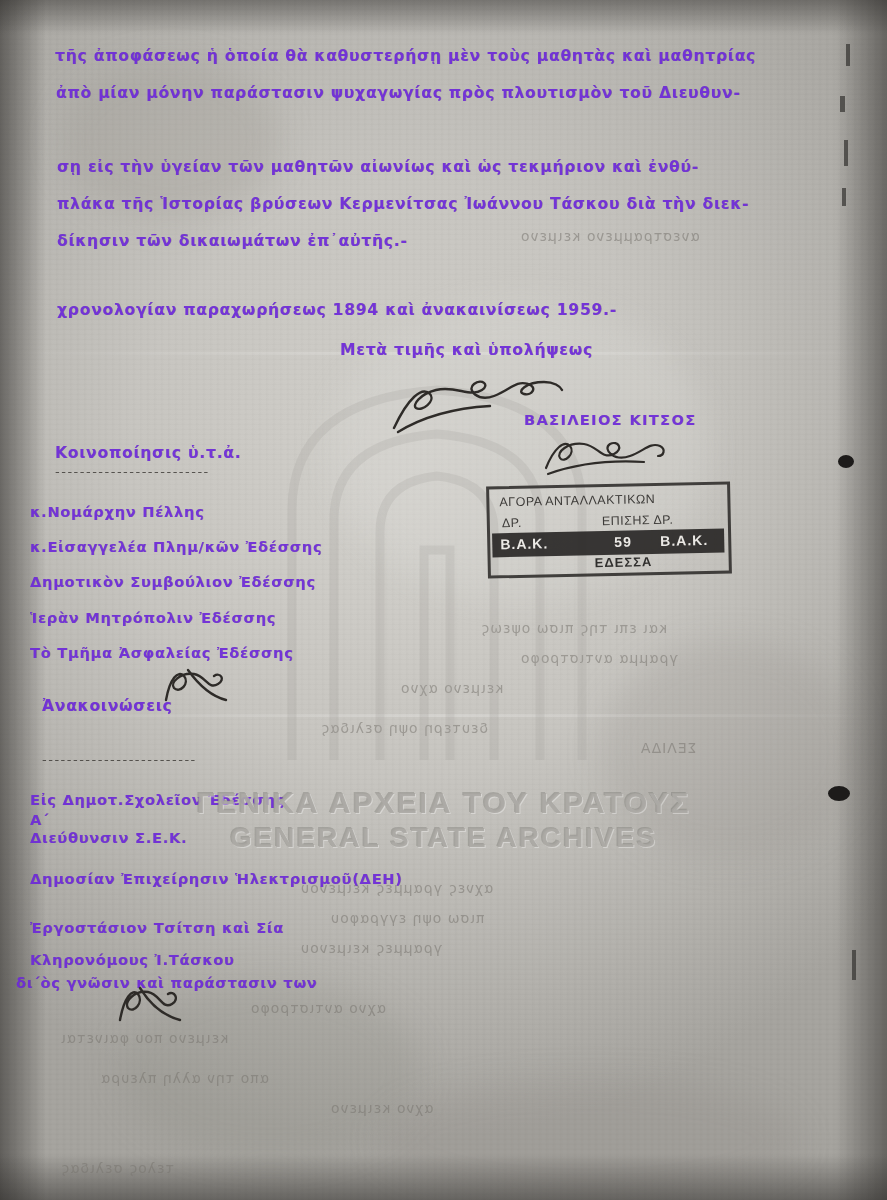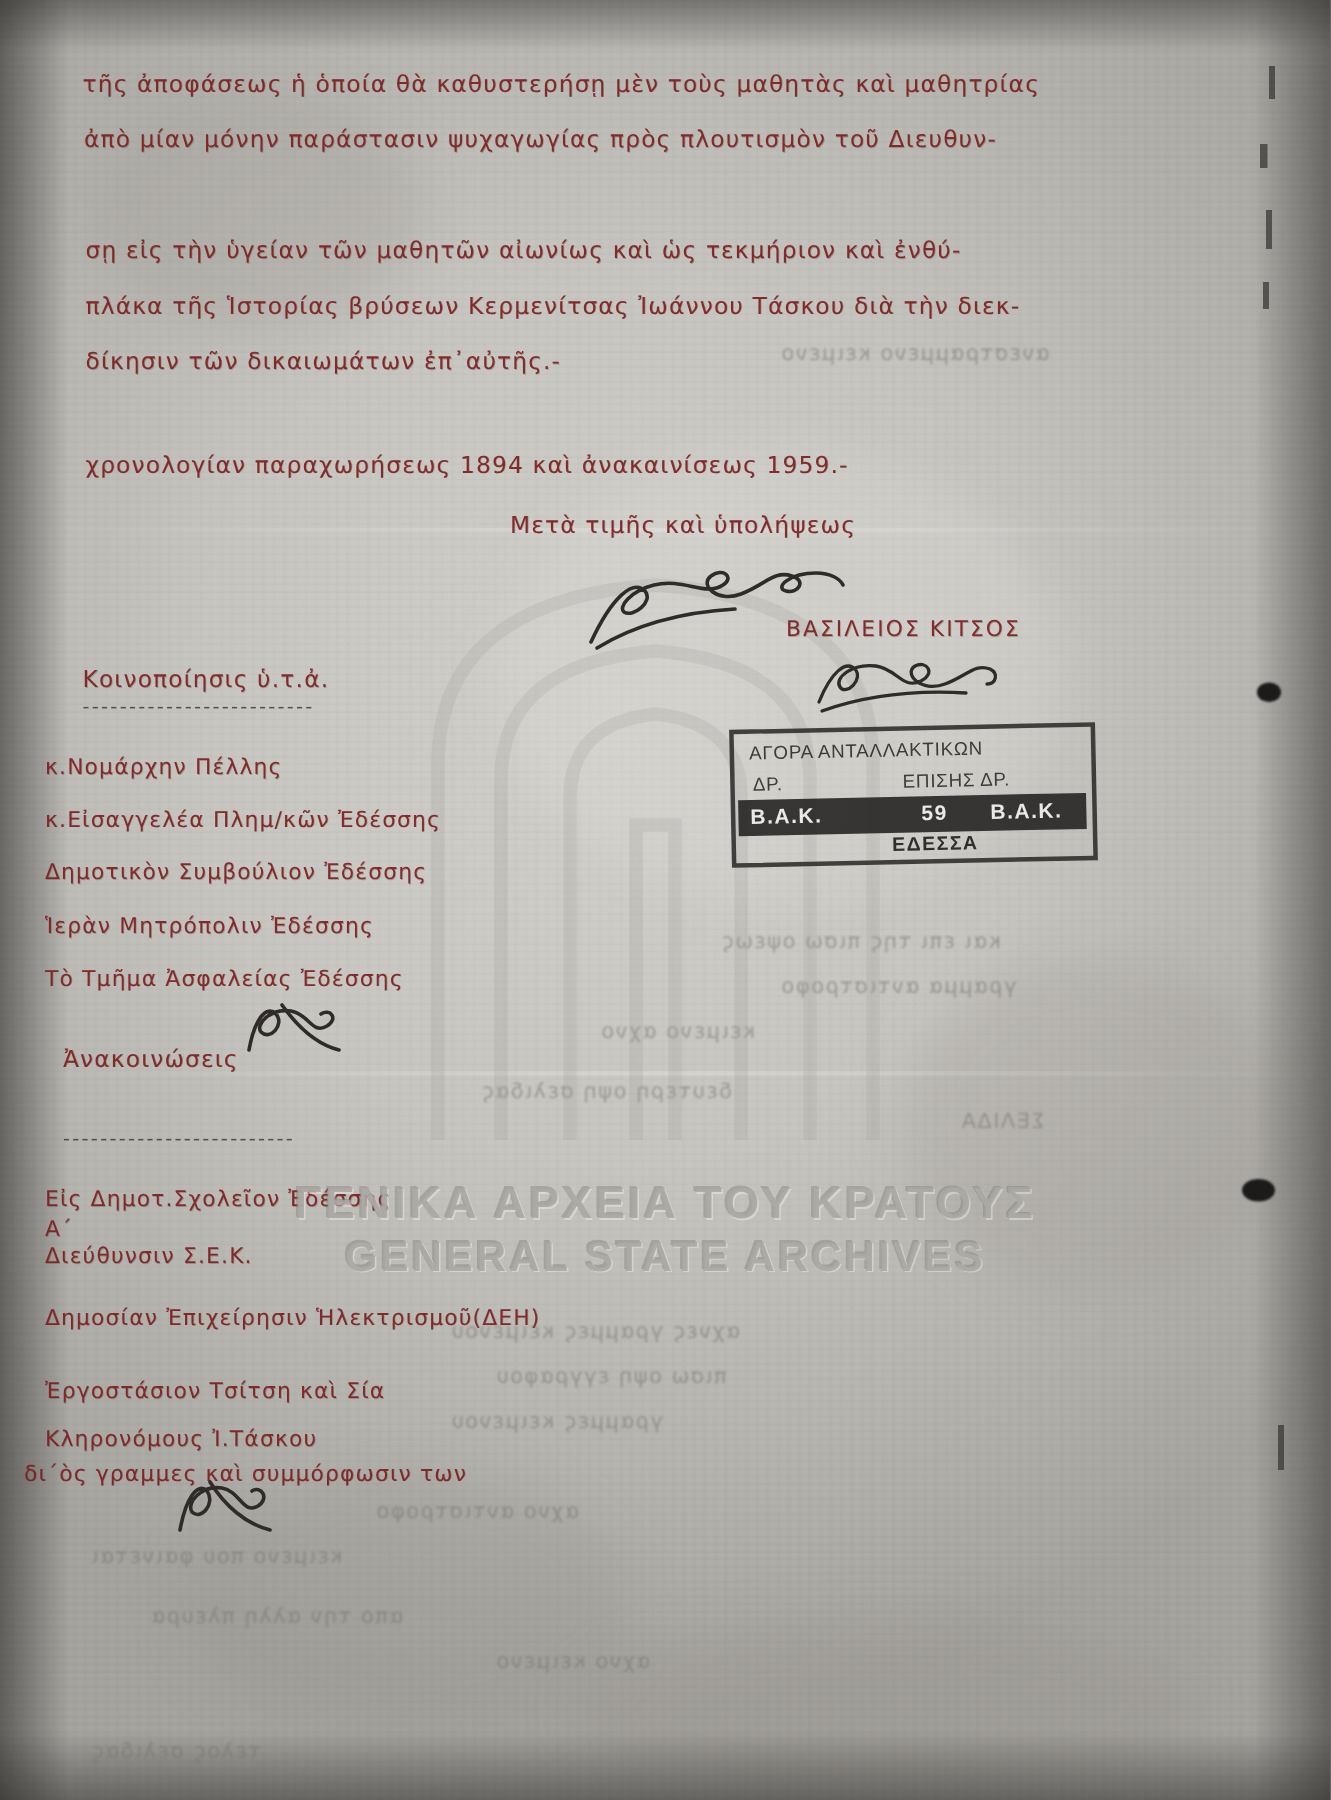--- a/index.html
+++ b/index.html
@@ -62,27 +62,28 @@
   }
   .tick {
     position: absolute;
     background: #3a3836;
     opacity: .75;
   }
 
   
   .typed {
     position: absolute;
-    color: #7f1d1d;
+    color: #6d28d9;
     font-family: "DejaVu Sans", sans-serif;
     font-size: 15.5px;
     letter-spacing: 0.8px;
     white-space: nowrap;
     text-shadow: 0.5px 0.4px 0 rgba(70,66,60,0.35);
     opacity: 0.92;
+    font-weight: bold;
   }
   .typed.body { font-size: 15.5px; }
   .typed.small { font-size: 14.5px; }
   .underline-dots {
     position: absolute;
     color: #3a3733;
     font-size: 13px;
     letter-spacing: 1.5px;
     white-space: nowrap;
     opacity: .8;
@@ -247,21 +248,21 @@
 
   <div class="typed body" style="left:42px; top:697px;">Ἀνακοινώσεις</div>
   <div class="underline-dots" style="left:42px; top:752px;">-------------------------</div>
 
   <div class="typed small" style="left:30px; top:792px;">Εἰς Δημοτ.Σχολεῖον Ἐδέσσης</div>
   <div class="typed small" style="left:30px; top:812px;">Α΄</div>
   <div class="typed small" style="left:30px; top:830px;">Διεύθυνσιν Σ.Ε.Κ.</div>
   <div class="typed small" style="left:30px; top:871px;">Δημοσίαν Ἐπιχείρησιν Ἡλεκτρισμοῦ(ΔΕΗ)</div>
   <div class="typed small" style="left:30px; top:920px;">Ἐργοστάσιον Τσίτση καὶ Σία</div>
   <div class="typed small" style="left:30px; top:952px;">Κληρονόμους Ἰ.Τάσκου</div>
-  <div class="typed small" style="left:16px; top:975px;">δι΄ὸς γραμμες καὶ συμμόρφωσιν των</div>
+  <div class="typed small" style="left:16px; top:975px;">δι΄ὸς γνῶσιν καὶ παράστασιν των</div>
 
   <div class="stamp">
     <div class="stamp-line" style="left:10px; top:6px;">ΑΓΟΡΑ ΑΝΤΑΛΛΑΚΤΙΚΩΝ</div>
     <div class="stamp-line" style="left:12px; top:27px;">ΔΡ.</div>
     <div class="stamp-line" style="left:112px; top:27px;">ΕΠΙΣΗΣ ΔΡ.</div>
     <div class="stamp-bar" style="left:2px; top:44px; width:232px; height:24px;"></div>
     <div class="stamp-bold" style="left:10px; top:47px;">Β.Α.Κ.</div>
     <div class="stamp-bold" style="left:124px; top:47px;">59</div>
     <div class="stamp-bold" style="left:170px; top:47px;">Β.Α.Κ.</div>
     <div class="stamp-dark" style="left:104px; top:68px;">ΕΔΕΣΣΑ</div>

